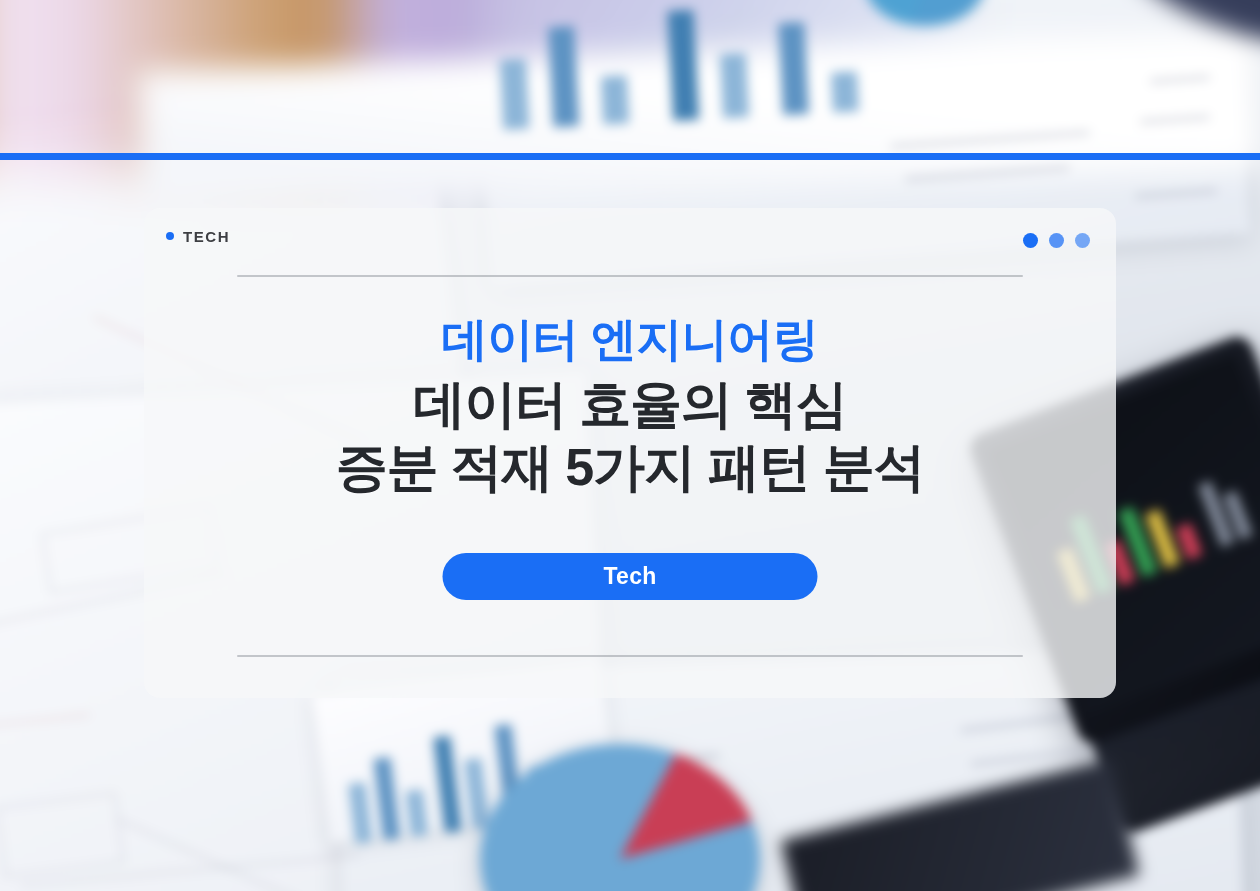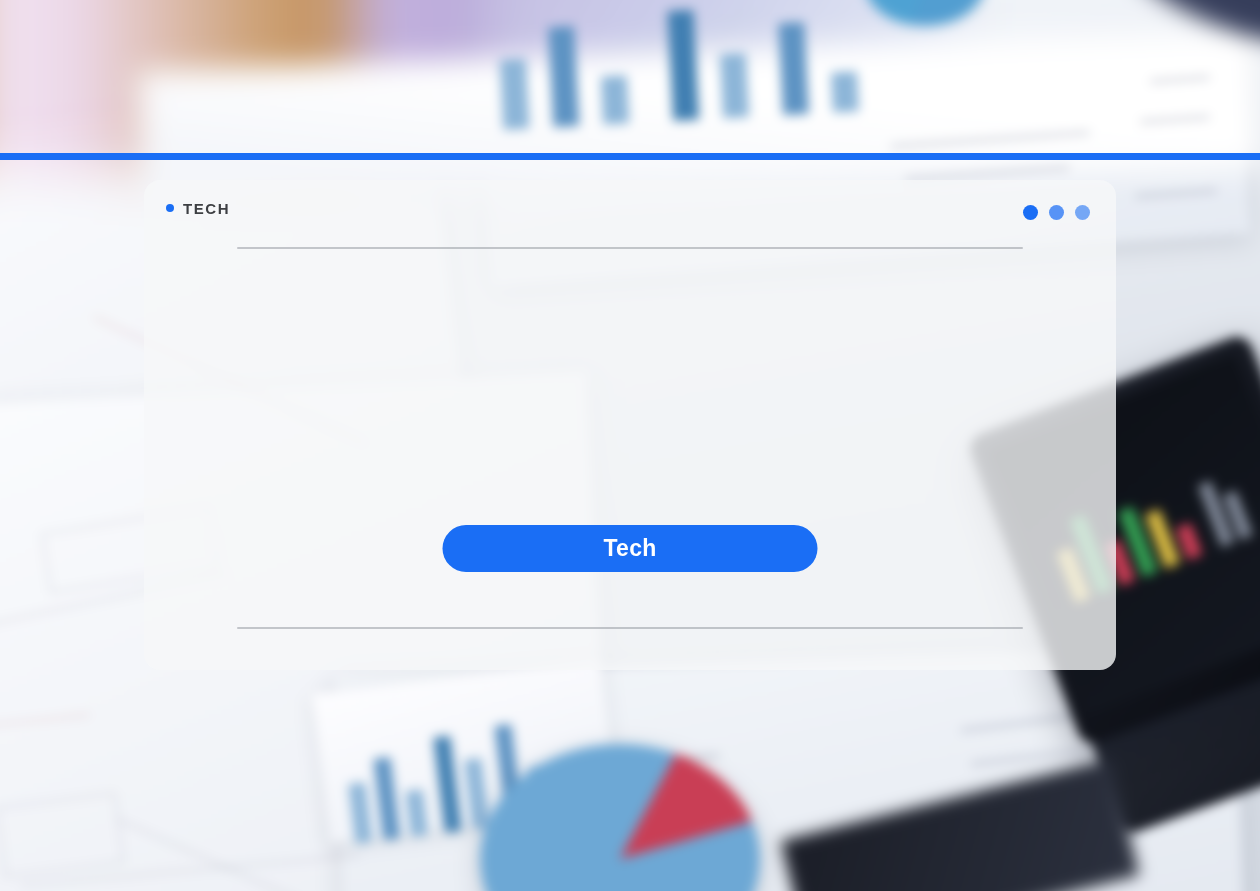--- a/index.html
+++ b/index.html
@@ -129,21 +129,21 @@
   #bg-blurwrap{ position:absolute; inset:0; filter:blur(5.5px) saturate(.95); }
 
   
   #top-rule{
     position:absolute; left:0; top:153px; width:1260px; height:7px;
     background:#1a6ef5; z-index:5;
   }
 
   
   #card{
-    position:absolute; left:144px; top:180px; width:972px; height:490px;
+    position:absolute; left:144px; top:208px; width:972px; height:490px;
     background:rgba(246,247,249,.80);
     border-radius:16px;
     z-index:6;
     overflow:hidden;
   }
   #card-inner{ position:relative; width:100%; height:100%; }
 
   
   #eyebrow-row{
     position:absolute; left:22px; top:20px;
@@ -294,19 +294,24 @@
     </div>
 
     <div id="dots">
       <span class="dot d1"></span>
       <span class="dot d2"></span>
       <span class="dot d3"></span>
     </div>
 
     <div class="divider" id="divider-top"></div>
 
+    <div id="headline-block">
+      <div id="kicker">데이터 엔지니어링</div>
+      <div class="title-line" id="title-line-1">데이터 효율의 핵심</div>
+      <div class="title-line" id="title-line-2">증분 적재 5가지 패턴 분석</div>
+    </div>
 
     <button id="cta">Tech</button>
 
     <div class="divider" id="divider-bottom"></div>
 
   </div>
 </div>
 
 </body></html>

